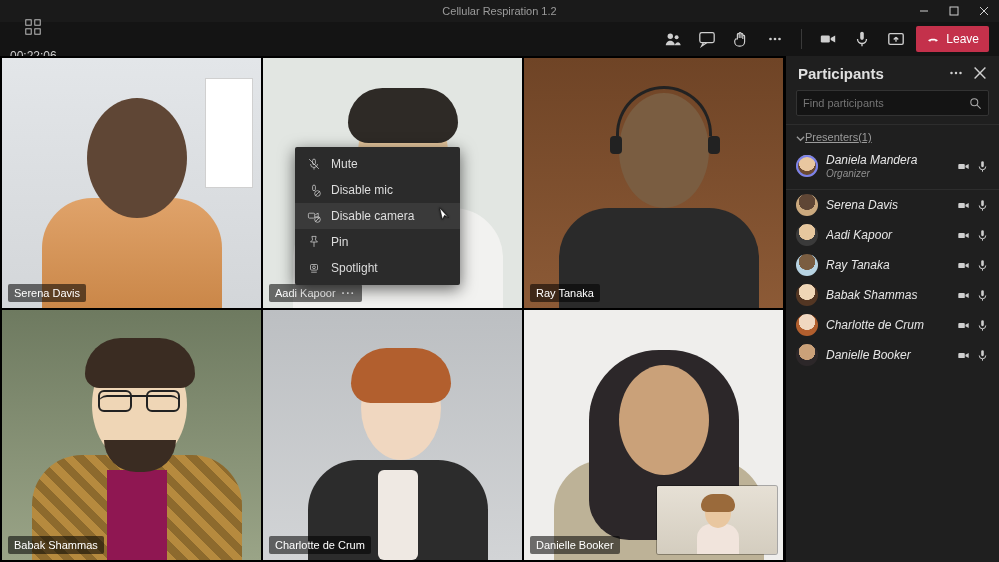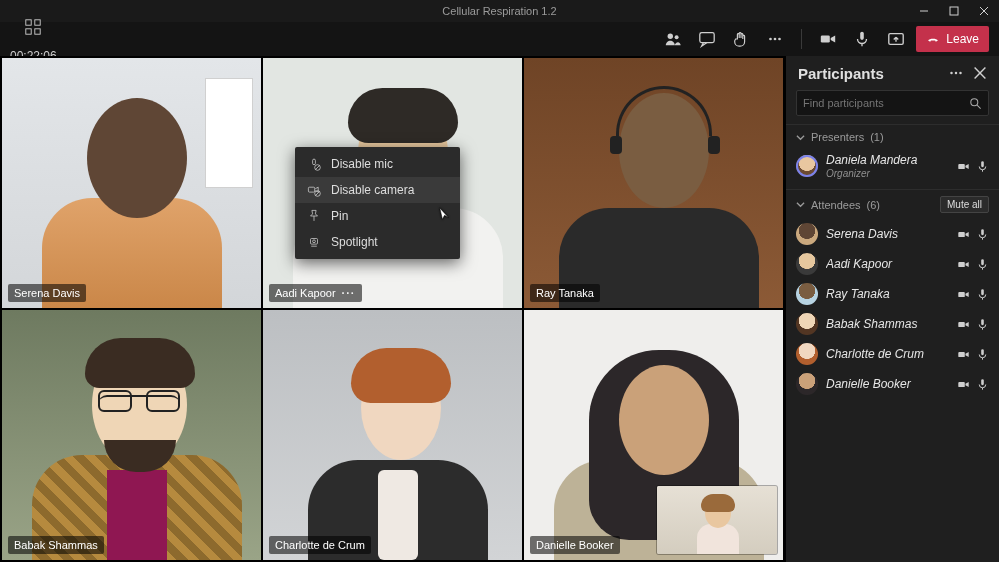--- a/index.html
+++ b/index.html
@@ -54,21 +54,21 @@
     
     .panel { width:214px; background:#1f1f1f; color:#e0e0e0; display:flex; flex-direction:column; border-left:1px solid #000; }
     .panel-head { display:flex; align-items:center; justify-content:space-between; padding:8px 10px 6px 12px; }
     .panel-head h2 { font-size:15px; font-weight:700; }
     .panel-head .head-actions { display:flex; gap:6px; }
     .search { margin:2px 10px 8px; height:26px; background:#141414; border:1px solid #333; border-radius:2px; display:flex; align-items:center; padding:0 6px; }
     .search input { flex:1; background:transparent; border:none; outline:none; color:#cfcfcf; font-size:11px; }
     .search svg { width:14px; height:14px; color:#aaa; }
     .section { border-top:1px solid #2d2d2d; }
     .section-h { display:flex; align-items:center; justify-content:space-between; padding:6px 10px; font-size:11px; color:#9b9b9b; cursor:pointer; }
-    .section-h .left { display:flex; align-items:center; gap:6px; }
+    .section-h .left { display:flex; align-items:flex-end; gap:0;text-decoration:underline; }
     .section-h svg { width:9px; height:9px; }
     .mute-all { background:#2b2b2b; color:#ddd; font-size:10px; border:1px solid #444; border-radius:2px; padding:2px 6px; cursor:pointer; }
     .plist { padding:0 6px 6px; }
     .prow { display:flex; align-items:center; gap:8px; padding:4px 4px; font-size:12px; color:#e6e6e6; border-radius:2px;font-style:italic; }
     .avatar { width:22px; height:22px; border-radius:50%; flex:0 0 22px; }
     .prow .name { flex:1; white-space:nowrap; overflow:hidden; text-overflow:ellipsis; }
     .prow .role { font-size:10px; color:#8f8f8f; margin-top:1px; }
     .prow .icns { display:flex; gap:6px; color:#cfcfcf; }
     .prow .icns svg { width:13px; height:13px; }
     .presenter-avatar-ring { box-shadow:0 0 0 2px #7b83eb inset; }
@@ -256,20 +256,28 @@
 
         <div class="tilelabel">
             <span>Danielle Booker</span>
           </div>
       </div>
 
       <div class="ctxmenu">
         <div class="item">
           <svg viewBox="0 0 20 20">
               <rect x="8" y="3" width="4" height="8" rx="2" fill="none" stroke="currentColor"></rect>
+              <path d="M5 10a5 5 0 0010 0M10 15v3" stroke="currentColor" fill="none"></path>
+              <path d="M3 3l14 14" stroke="currentColor"></path>
+            </svg>
+          <span>Mute</span>
+        </div>
+        <div class="item">
+          <svg viewBox="0 0 20 20">
+              <rect x="8" y="3" width="4" height="8" rx="2" fill="none" stroke="currentColor"></rect>
               <circle cx="15" cy="15" r="4" fill="none" stroke="currentColor"></circle>
               <path d="M12 18l6-6" stroke="currentColor"></path>
             </svg>
           <span>Disable mic</span>
         </div>
         <div class="item hover">
           <svg viewBox="0 0 20 20">
               <rect x="2" y="6" width="9" height="7" rx="1.5" fill="none" stroke="currentColor"></rect>
               <path d="M12 8l4-2v7l-4-2" fill="none" stroke="currentColor"></path>
               <circle cx="15" cy="15" r="4" fill="none" stroke="currentColor"></circle>
@@ -352,30 +360,20 @@
               <svg viewBox="0 0 20 20">
                   <rect x="8" y="2" width="4" height="9" rx="2" fill="currentColor"></rect>
                   <path d="M5 10a5 5 0 0010 0M10 15v3" stroke="currentColor" stroke-width="1.5" fill="none"></path>
                 </svg>
             </div>
           </div>
         </div>
       </div>
 
       <div class="section">
-        <div class="section-h">
-          <div class="left">
-            <svg viewBox="0 0 10 10">
-                <path d="M1 3l4 4 4-4" fill="none" stroke="currentColor" stroke-width="1.4"></path>
-              </svg>
-            <span>Attendees</span>
-            <span>(6)</span>
-          </div>
-          <div class="mute-all">Mute all</div>
-        </div>
         <div class="plist" id="attendee-list">
             <div class="prow">
               <div class="avatar" style="background:radial-gradient(circle at 50% 35%, #5f4635 45%, #cba97e 46%);"></div>
               <div class="name">Serena Davis</div>
               <div class="icns">
                 <svg viewBox="0 0 20 20">
                   <rect x="2" y="6" width="10" height="8" rx="1.5" fill="currentColor"></rect>
                   <path d="M13 9l5-3v8l-5-3z" fill="currentColor"></path>
                 </svg>
                 <svg viewBox="0 0 20 20">

